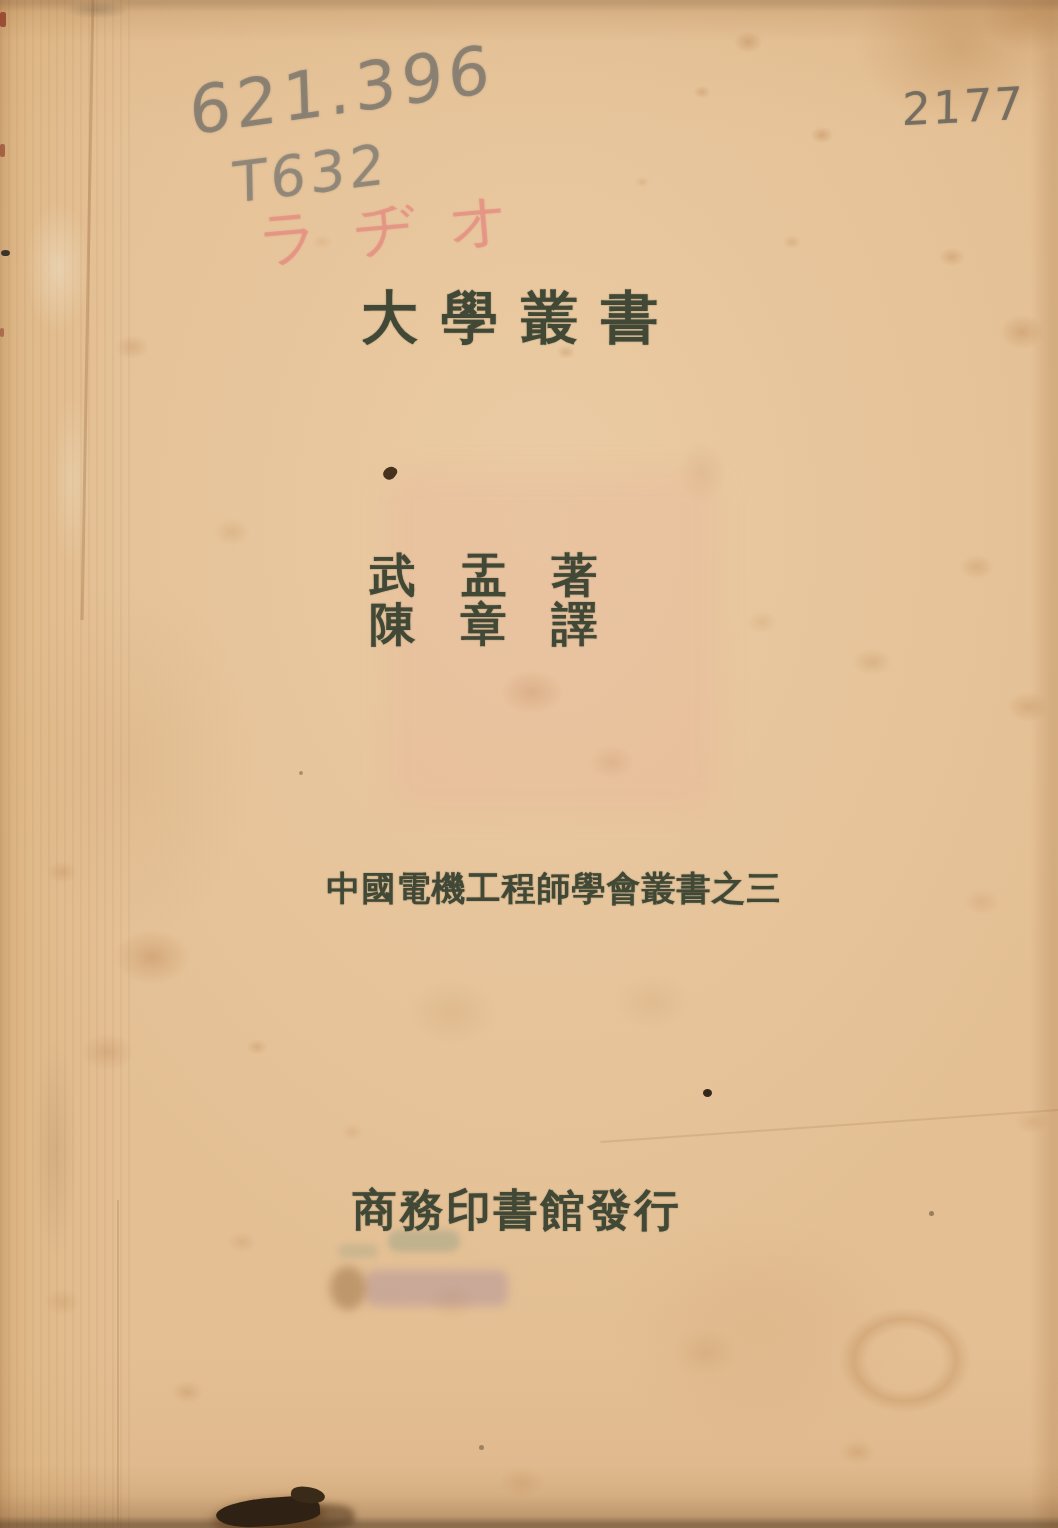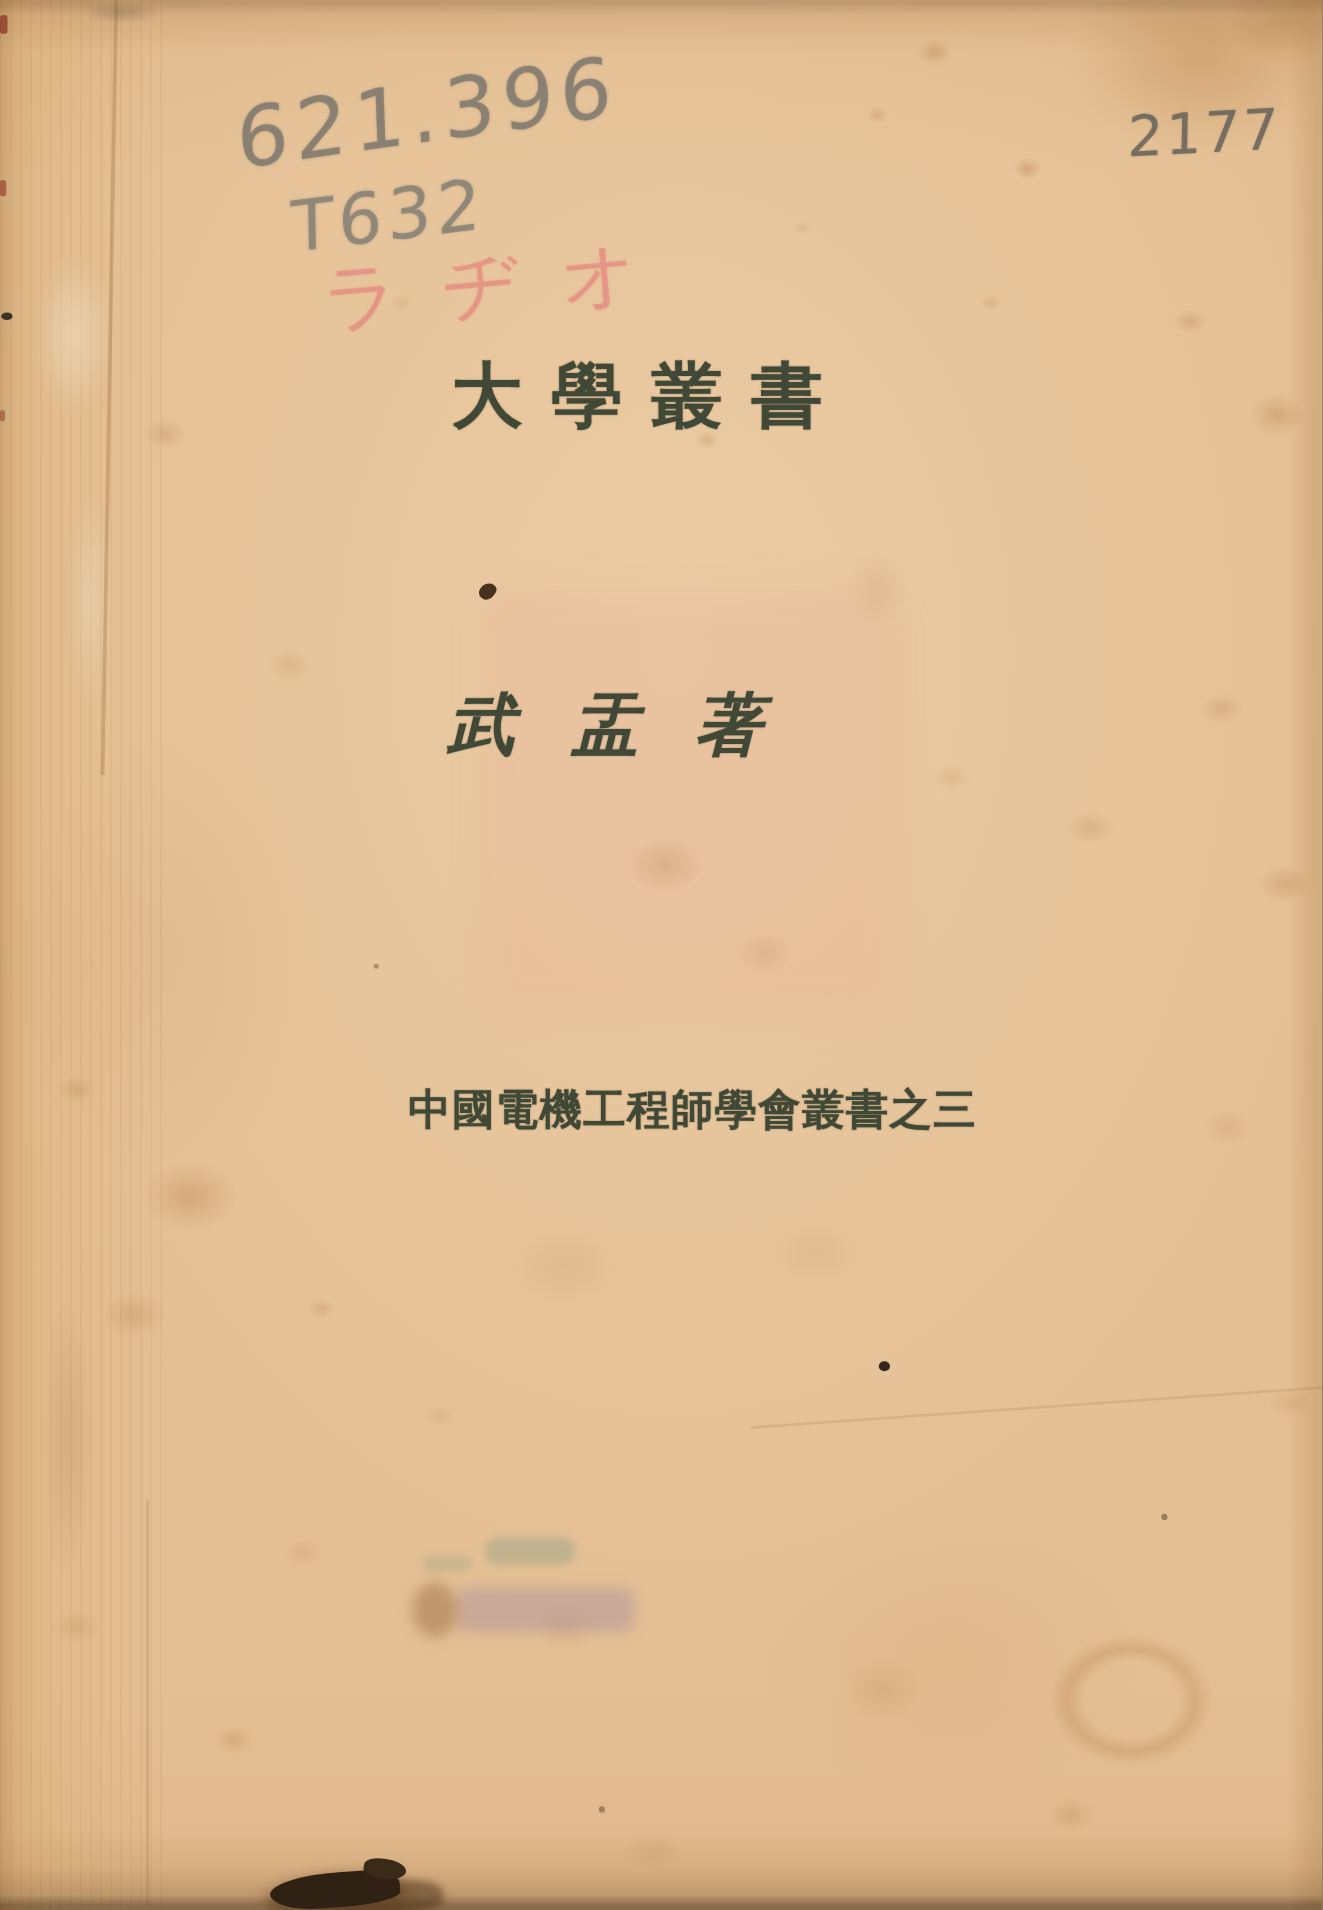--- a/index.html
+++ b/index.html
@@ -112,21 +112,21 @@
   
   .line{
     position:absolute;left:50%;white-space:nowrap;
     color:#35402f;font-weight:bold;line-height:1;
     text-shadow:0 0 1.5px rgba(53,64,47,0.65);
     opacity:.93;
   }
   .series   {top:289px;font-size:57px;letter-spacing:23px;transform:translateX(calc(-50% - 8px));}
   .title    {top:378px;font-size:76px;letter-spacing:8px;transform:translateX(calc(-50% - 3px));}
   .volume   {top:474px;font-size:47px;letter-spacing:64px;transform:translateX(calc(-50% - 38px));}
-  .credit   {font-size:54px;letter-spacing:45px;transform:translateX(calc(-50% - 23px));font-style:italic;}
+  .credit   {font-size:46px;letter-spacing:45px;transform:translateX(calc(-50% - 23px));}
   .author   {top:553px;}
   .translator{top:602px;}
   .assoc    {top:872px;font-size:34px;letter-spacing:1px;transform:translateX(calc(-50% - 9px));margin-left:34px;}
   .publisher{top:1189px;font-size:44px;letter-spacing:3px;transform:translateX(calc(-50% - 12px));}
   
   .hw{position:absolute;white-space:nowrap;font-family:"DejaVu Sans","Liberation Sans",sans-serif;line-height:1;}
   .hw1{left:188px;top:58px;font-size:66px;letter-spacing:5px;color:rgba(125,120,110,0.78);
        transform:rotate(-8deg) skewX(-6deg);text-shadow:0 0 2px rgba(125,120,110,0.5);}
   .hw2{left:232px;top:146px;font-size:56px;letter-spacing:4px;color:rgba(130,125,115,0.72);
        transform:rotate(-7deg) skewX(-6deg);text-shadow:0 0 2px rgba(130,125,115,0.5);}
@@ -166,15 +166,17 @@
   <div class="speck sp8"></div>
   <div class="speck sp9"></div>
 
   <div class="hw hw1">621.396</div>
   <div class="hw hw2">T632</div>
   <div class="hw hw3">ラヂオ</div>
   <div class="hw hw4">2177</div>
 
   <div class="line series">大學叢書</div>
   <div class="line credit author">武盂著</div>
+  <div class="line credit translator">陳章譯</div>
   <div class="line assoc">中國電機工程師學會叢書之三</div>
+  <div class="line publisher">商務印書館發行</div>
 
 </div>
 
 </body></html>

